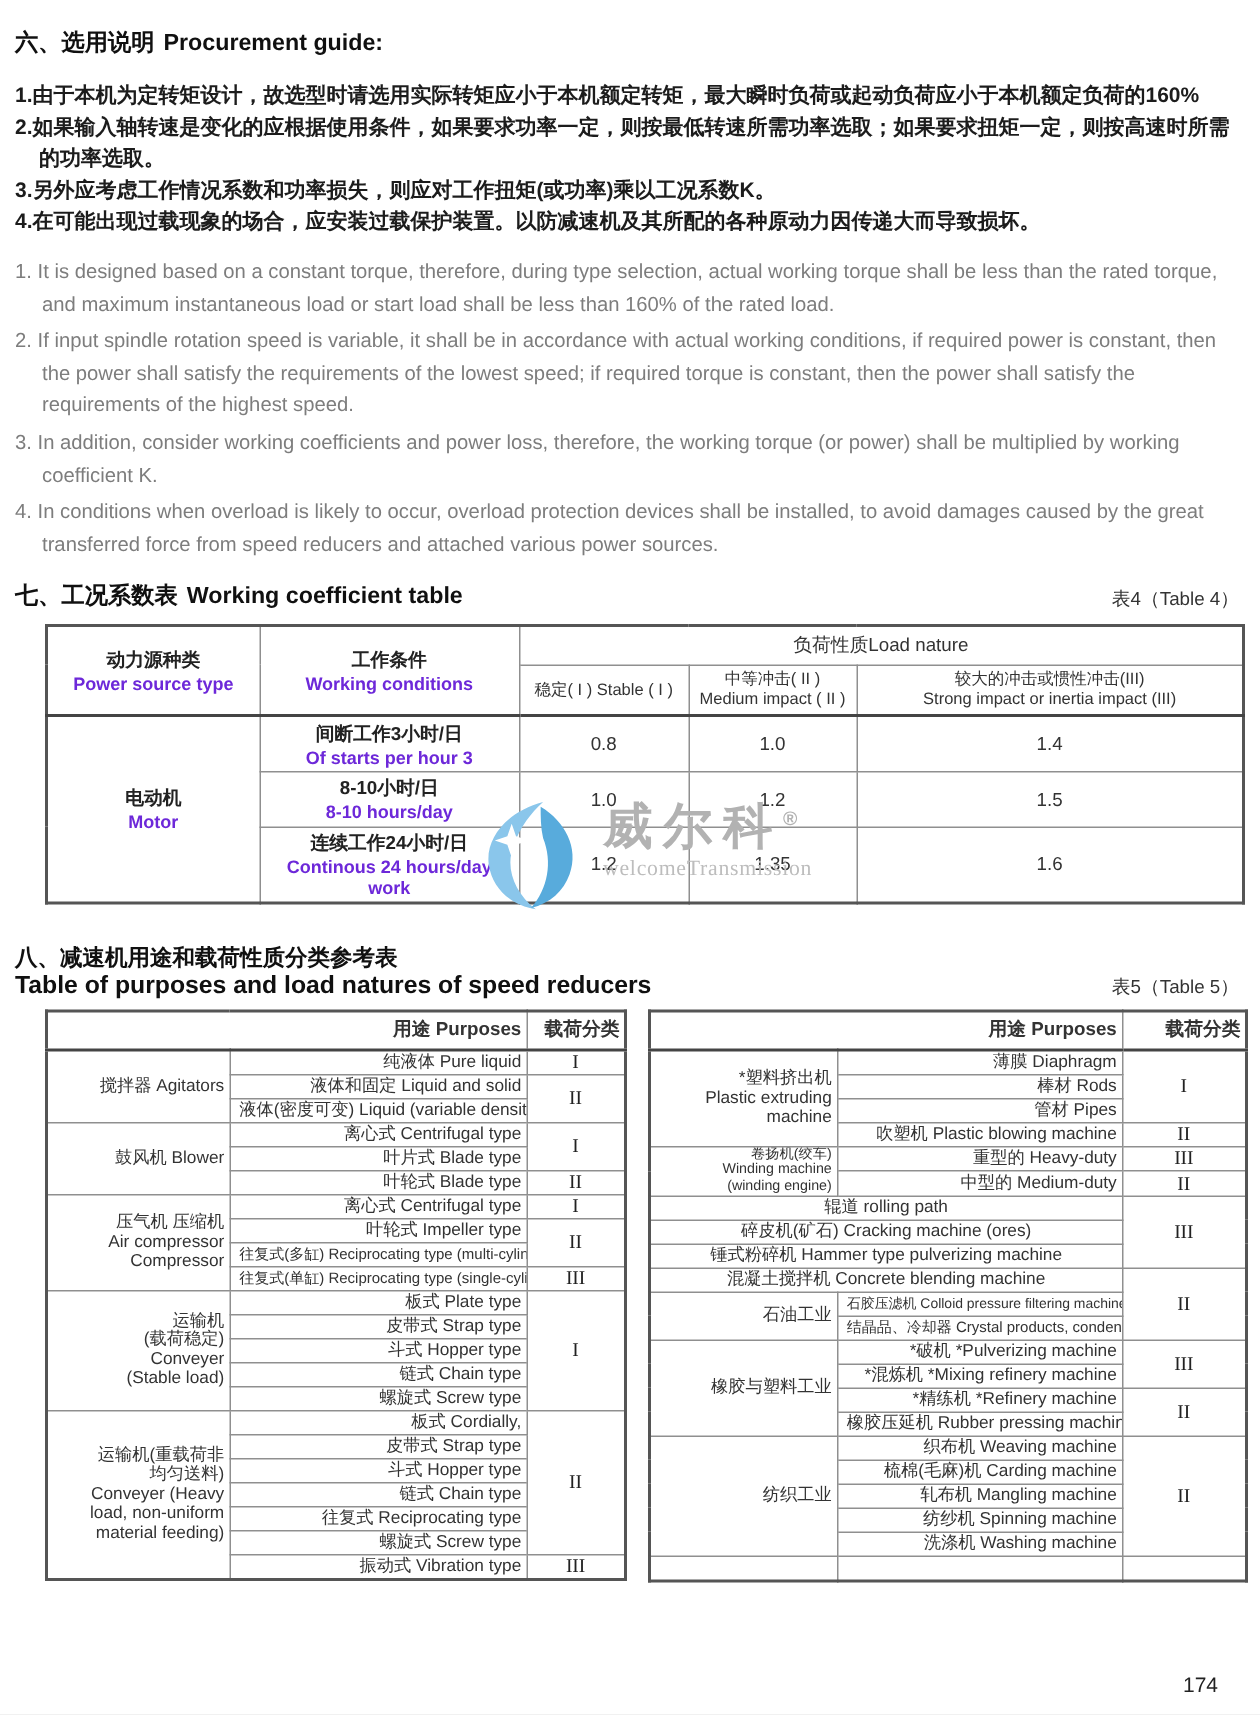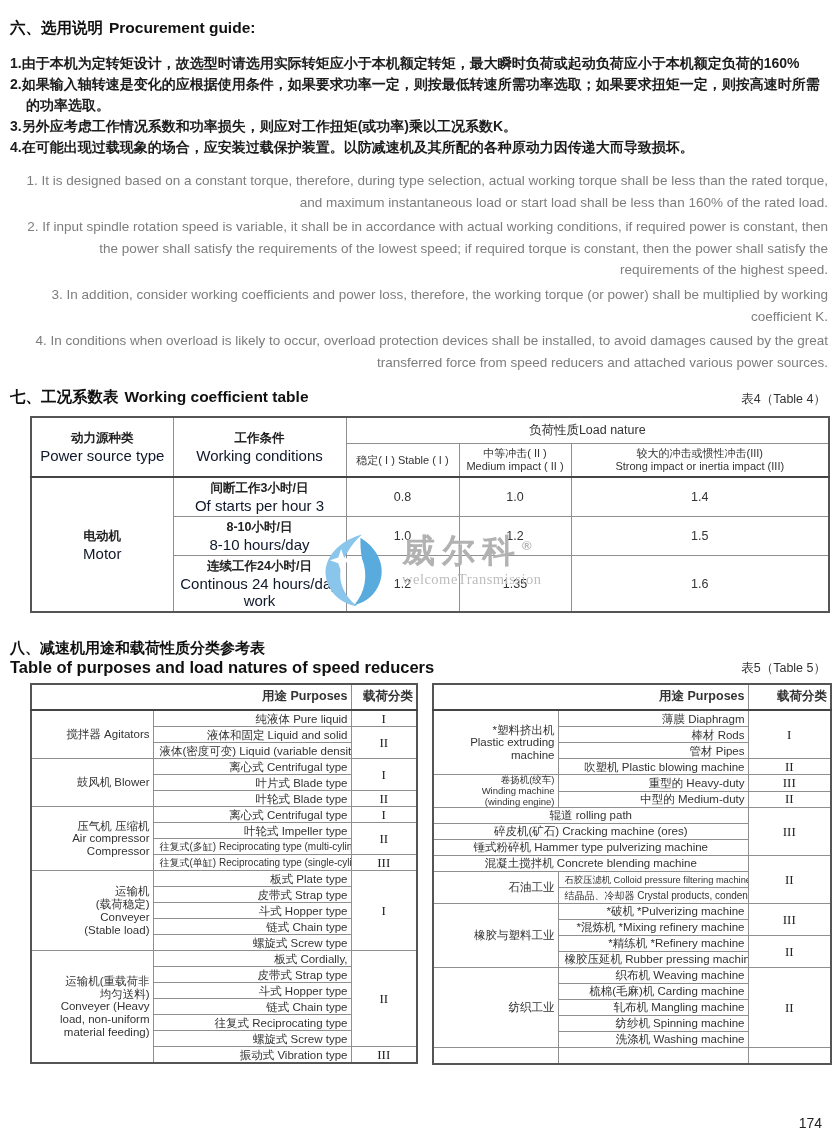--- a/index.html
+++ b/index.html
@@ -6,35 +6,35 @@
   .page {
     width:840px; height:1143px; margin:0 auto; position:relative;
     background:#ffffff; font-family:"Liberation Sans", sans-serif; color:#2b2b2b;
     overflow:hidden; box-sizing:border-box; padding:18px 12px 0 10px;
   }
   
   .sec-title { font-size:15.5px; font-weight:bold; color:#101010; }
   .sec-title .en { margin-left:6px; }
   .zh-list { margin-top:14px; font-size:14px; font-weight:700; color:#1c1c1c; line-height:1.5; }
   .zh-item { padding-left:16px; text-indent:-16px; }
-  .en-list { margin-top:12px; font-size:13.5px; color:#7d7d7d; line-height:1.6;text-align:right; }
+  .en-list { margin-top:12px; font-size:13.5px; color:#7d7d7d; line-height:1.6; }
   .en-item { padding-left:18px; text-indent:-18px; margin-bottom:3px; }
   
   .sec-head-row { display:flex; justify-content:space-between; align-items:flex-end; margin-top:14px; padding-right:2px; }
   .tbl-label { font-size:12.5px; color:#333; }
   table { border-collapse:collapse; table-layout:fixed; }
   .t4 { margin:8px 0 0 20px; width:798px; border:2px solid #555; }
   .t4 td { border:1px solid #8f8f8f; text-align:center; vertical-align:middle; font-size:12.5px; color:#333; padding:2px 3px; }
   .t4 tr.h1 { height:26px; }
   .t4 tr.h2 { height:34px; }
   .t4 tr.b  { height:37px; }
   .t4 td.hb { border-bottom:2px solid #444; }
   .t4 .sub { font-size:11px; line-height:1.2; }
   .l1 { font-weight:600; color:#222; }
-  .l2 { font-weight:400; color:#0f172a; font-size:15px; }
+  .l2 { font-weight:700; color:#6d28d9; font-size:12px; }
   .val { font-size:12.5px; color:#444; }
   
   .watermark { position:absolute; left:312px; top:533px; display:flex; align-items:flex-start; pointer-events:none; }
   .wm-text { margin-left:6px; }
   .wm-brand { font-size:33px; font-weight:bold; color:#b2b2b2; letter-spacing:7px; line-height:1.1; white-space:nowrap; }
   .wm-brand sup { font-size:13px; letter-spacing:0; color:#b2b2b2; }
   .wm-sub { font-family:"Liberation Serif", serif; font-size:14.5px; color:#bdbdbd; letter-spacing:0.5px; margin-top:2px; }
   
   .s8 { margin-top:26px; }
   .s8-zh { font-size:15px; font-weight:bold; color:#101010; }
@@ -47,21 +47,21 @@
   .t5 tr.hdr td { height:24px; text-align:right; font-weight:700; font-size:12.5px; border-bottom:2px solid #444; }
   .t5 td.g { text-align:right; }
   .t5 td.g div { line-height:1.12; }
   .t5 td.it { text-align:right; padding-left:6px; }
   .t5 td.ld { text-align:center; font-family:"Liberation Serif", serif; font-size:13px; color:#222; }
   .t5 td.full { text-align:center; }
   .sm { font-size:9.5px; }
   .s10 { font-size:10px; }
   .s9 { font-size:9.3px; }
   
-  .page-num { position:absolute; right:18px; bottom:12px; font-size:14px; color:#222; }
+  .page-num { position:absolute; right:28px; bottom:12px; font-size:14px; color:#222; }
 </style>
 </head>
 <body>
 
 <div class="page">
 
   <div class="sec-title">
     <span>六、选用说明</span><span class="en">Procurement guide:</span>
   </div>
   <div class="zh-list">

